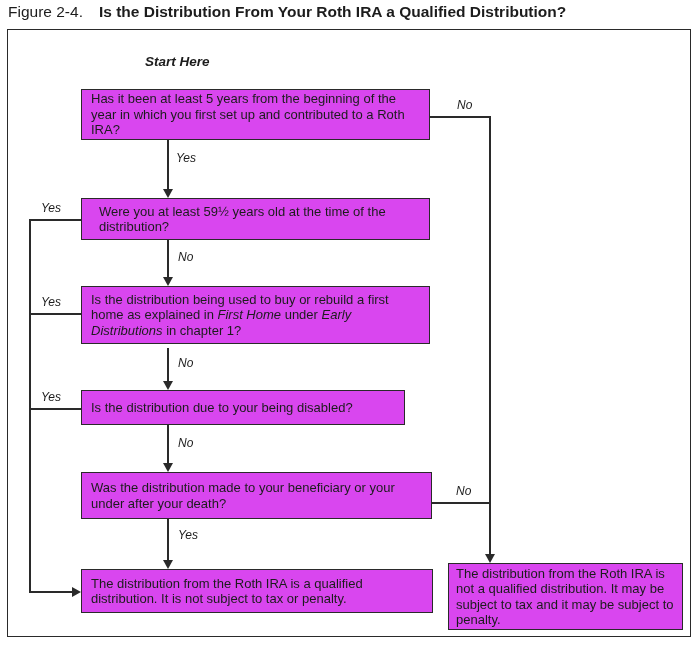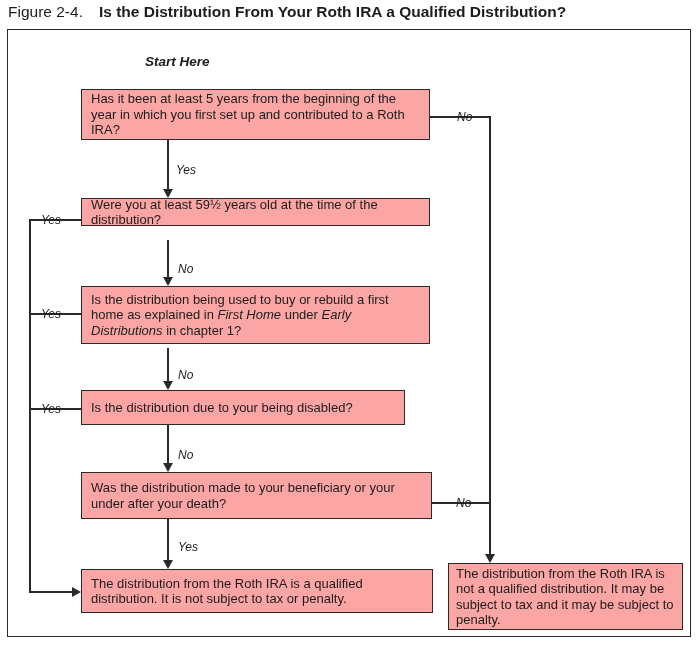--- a/index.html
+++ b/index.html
@@ -17,60 +17,60 @@
   .outer-border{
     position:absolute;left:7px;top:29px;width:684px;height:608px;
     border:1.4px solid #2a2a2a;box-sizing:border-box;background:#ffffff;
   }
   .start-here{
     position:absolute;left:145px;top:54px;
     font-weight:bold;font-style:italic;font-size:13.5px;
   }
   .qbox{
     position:absolute;border:1.4px solid #2a2a2a;box-sizing:border-box;
-    background:#fca5a5;display:flex;align-items:center;
+    background:#d946ef;display:flex;align-items:center;
     font-size:13px;line-height:15.5px;
   }
   .qbox .txt{padding:0 9px;}
   .it{font-style:italic;}
   .vline,.hline{position:absolute;background:#2a2a2a;}
   .vline{width:1.5px;}
   .hline{height:1.5px;}
   .arrow-down{
     position:absolute;width:0;height:0;
     border-left:5px solid transparent;border-right:5px solid transparent;
     border-top:9px solid #2a2a2a;
   }
   .arrow-right{
     position:absolute;width:0;height:0;
     border-top:5px solid transparent;border-bottom:5px solid transparent;
     border-left:9px solid #2a2a2a;
   }
   .edge-label{
-    position:absolute;font-style:italic;font-size:12px;white-space:nowrap;margin-top:12px;
+    position:absolute;font-style:italic;font-size:12px;white-space:nowrap;
   }
 </style>
 </head>
 <body>
 
 <div class="canvas">
 
   <div class="title-row">
     <span class="title-label">Figure 2-4.</span><span class="title-text">Is the Distribution From Your Roth IRA a Qualified Distribution?</span>
   </div>
 
   <div class="outer-border"></div>
 
   <div class="start-here">Start Here</div>
 
   <div class="qbox" style="left:81px;top:89px;width:349px;height:51px;">
     <div class="txt">Has it been at least 5 years from the beginning of the year in which you first set up and contributed to a Roth IRA?</div>
   </div>
 
-  <div class="qbox" style="left:81px;top:198px;width:349px;height:28px;">
+  <div class="qbox" style="left:81px;top:198px;width:349px;height:42px;padding-left:8px;">
     <div class="txt">Were you at least 59½ years old at the time of the distribution?</div>
   </div>
 
   <div class="qbox" style="left:81px;top:286px;width:349px;height:58px;">
     <div class="txt"><span>Is the distribution being used to buy or rebuild a first home as explained in </span><span class="it">First Home</span><span> under </span><span class="it">Early Distributions</span><span> in chapter 1?</span></div>
   </div>
 
   <div class="qbox" style="left:81px;top:390px;width:324px;height:35px;">
     <div class="txt">Is the distribution due to your being disabled?</div>
   </div>

